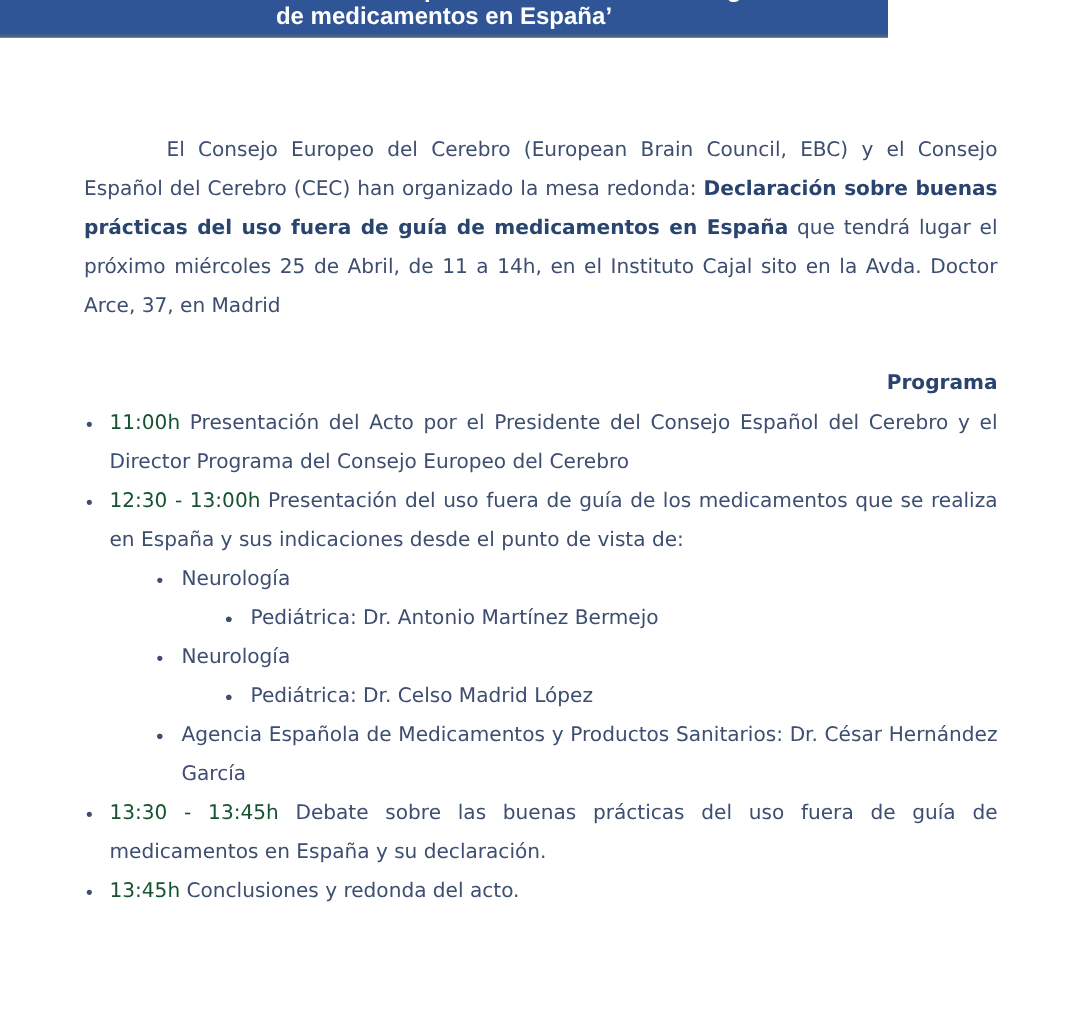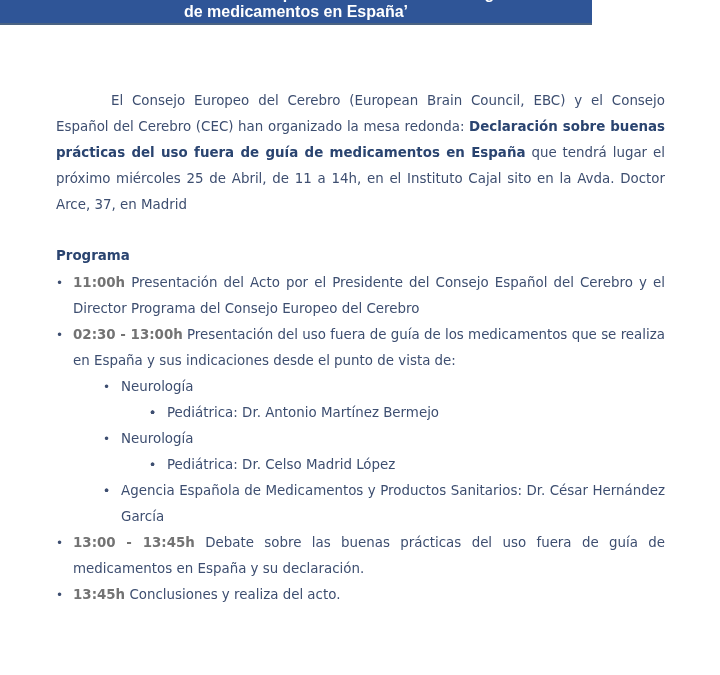--- a/index.html
+++ b/index.html
@@ -60,20 +60,21 @@
       font-weight: bold;
     }
     .section-heading {
       margin-top: 26px;
       font-weight: bold;
       color: #2a4470;
       font-size: 13.4px;
       line-height: 26px;
       position: relative;
       top: -1px;
+      text-align: right;
     }
     ul {
       list-style: none;
       margin: 0;
       padding: 0;
     }
     li {
       position: relative;
     }
     .lvl1 > li {
@@ -95,22 +96,22 @@
       padding-left: 18px;
       text-align: justify;
     }
     .lvl3 {
       margin-left: 28px;
     }
     .lvl3 > li {
       padding-left: 18px;
     }
     .time {
-      font-weight: bold;
-      color: #737373;
+      font-weight: normal;
+      color: #14532d;
     }
   </style>
 </head>
 <body>
 
 <div class="header-band">
   <div class="header-title">
     <span class="line1">‘Declaración sobre buenas prácticas del uso fuera de guía</span>
     <span class="line1">de medicamentos en España’</span>
   </div>
@@ -121,21 +122,21 @@
 
   <div class="section-heading">Programa</div>
 
   <ul class="lvl1">
     <li>
       <span class="bullet">•</span>
       <span class="time">11:00h</span><span> Presentación del Acto por el Presidente del Consejo Español del Cerebro y el Director Programa del Consejo Europeo del Cerebro</span>
     </li>
     <li>
       <span class="bullet">•</span>
-      <span class="time">02:30 - 13:00h</span><span> Presentación del uso fuera de guía de los medicamentos que se realiza en España y sus indicaciones desde el punto de vista de:</span>
+      <span class="time">12:30 - 13:00h</span><span> Presentación del uso fuera de guía de los medicamentos que se realiza en España y sus indicaciones desde el punto de vista de:</span>
       <ul class="lvl2">
         <li>
           <span class="bullet">•</span>
           <span>Neurología</span>
           <ul class="lvl3">
             <li><span class="bullet">•</span></li>
             <li><span class="bullet">•</span></li>
             <li><span class="bullet">•</span><span>Pediátrica: Dr. Antonio Martínez Bermejo</span></li>
           </ul>
         </li>
@@ -151,20 +152,20 @@
           <span class="bullet">•</span>
         </li>
         <li>
           <span class="bullet">•</span>
           <span>Agencia Española de Medicamentos y Productos Sanitarios: Dr. César Hernández García</span>
         </li>
       </ul>
     </li>
     <li>
       <span class="bullet">•</span>
-      <span class="time">13:00 - 13:45h</span><span> Debate sobre las buenas prácticas del uso fuera de guía de medicamentos en España y su declaración.</span>
+      <span class="time">13:30 - 13:45h</span><span> Debate sobre las buenas prácticas del uso fuera de guía de medicamentos en España y su declaración.</span>
     </li>
     <li>
       <span class="bullet">•</span>
-      <span class="time">13:45h</span><span> Conclusiones y realiza del acto.</span>
+      <span class="time">13:45h</span><span> Conclusiones y redonda del acto.</span>
     </li>
   </ul>
 </div>
 
 </body></html>

